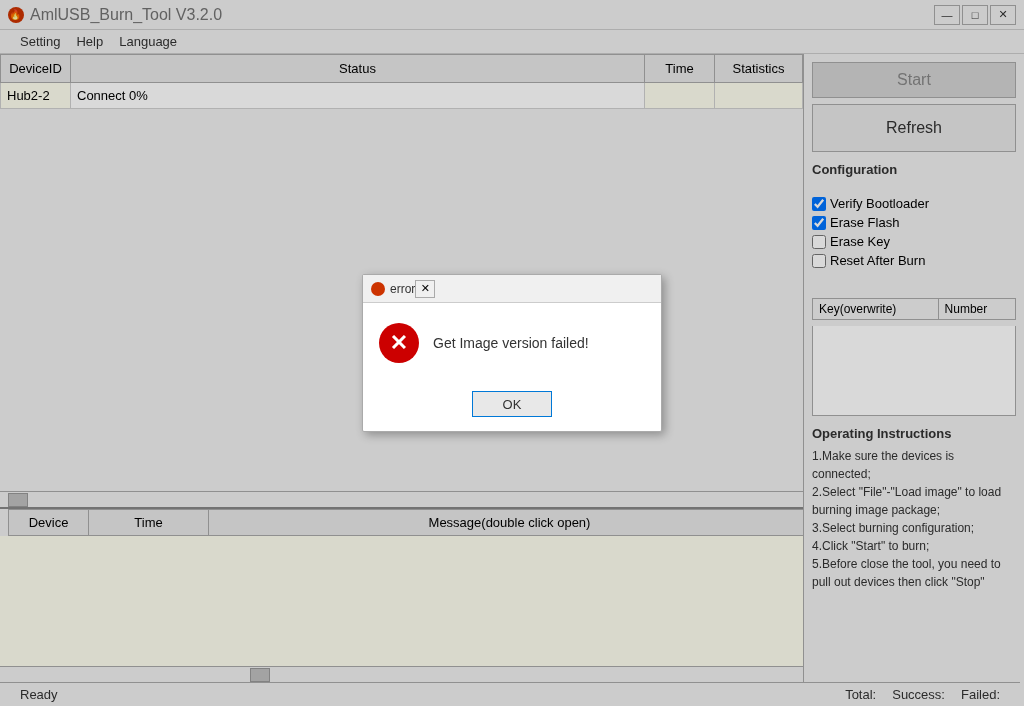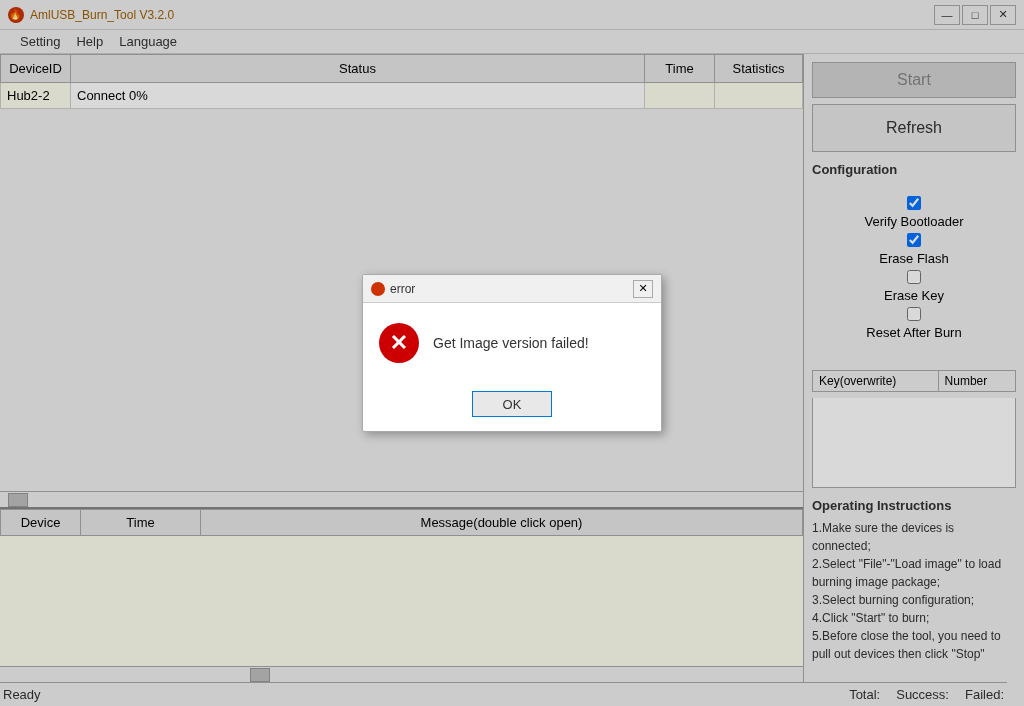--- a/index.html
+++ b/index.html
@@ -34,22 +34,22 @@
       background: #cc3300;
       border-radius: 50%;
       display: flex;
       align-items: center;
       justify-content: center;
       font-size: 10px;
       color: white;
       font-weight: bold;
     }
     .title-bar-title {
-      font-size: 12px;
-      color: #a16207;
+      font-size: 16px;
+      color: #737373;
     }
     .title-bar-controls {
       display: flex;
       gap: 2px;
     }
     .title-btn {
       width: 26px;
       height: 20px;
       background: #f0f0f0;
       border: 1px solid #aaa;
@@ -145,20 +145,21 @@
     }
 
     
     .log-section {
       border-top: 2px solid #888;
     }
     .log-table {
       width: 100%;
       border-collapse: collapse;
       table-layout: fixed;
+      margin-left: 8px;
     }
     .log-table th {
       background: #e8e8e8;
       border: 1px solid #aaa;
       padding: 4px 6px;
       text-align: center;
       font-weight: normal;
       font-size: 13px;
       height: 26px;
     }
@@ -226,21 +227,20 @@
       font-weight: bold;
       color: #333;
       margin-bottom: 19px;
     }
     .config-item {
       display: flex;
       align-items: center;
       gap: 4px;
       margin-bottom: 4px;
       font-size: 13px;
-      flex-direction: column;
     }
     .config-item input[type="checkbox"] {
       width: 14px;
       height: 14px;
       cursor: pointer;
     }
 
     .key-table {
       width: 100%;
       border-collapse: collapse;
@@ -274,27 +274,27 @@
       font-size: 12px;
       color: #333;
       line-height: 1.5;
     }
 
     
     .status-bar {
       position: absolute;
       bottom: 0;
       left: 0;
-      right: 17px;
+      right: 4px;
       height: 24px;
       background: #f0f0f0;
       border-top: 1px solid #aaa;
       display: flex;
       align-items: center;
-      padding: 0 3px;
+      padding: 0 20px;
       font-size: 13px;
       color: #333;
     }
     .status-bar-right {
       margin-left: auto;
       display: flex;
       gap: 16px;
     }
 
     
@@ -315,21 +315,21 @@
       width: 300px;
       border-radius: 2px;
     }
 
     .dialog-title-bar {
       background: #f0f0f0;
       border-bottom: 1px solid #ccc;
       height: 28px;
       display: flex;
       align-items: center;
-      justify-content: space-between;
+      justify-content: flex-start;
       padding: 10px 8px;
     }
     .dialog-title-left {
       display: flex;
       align-items: center;
       gap: 5px;
     }
     .dialog-title-icon {
       width: 14px;
       height: 14px;

